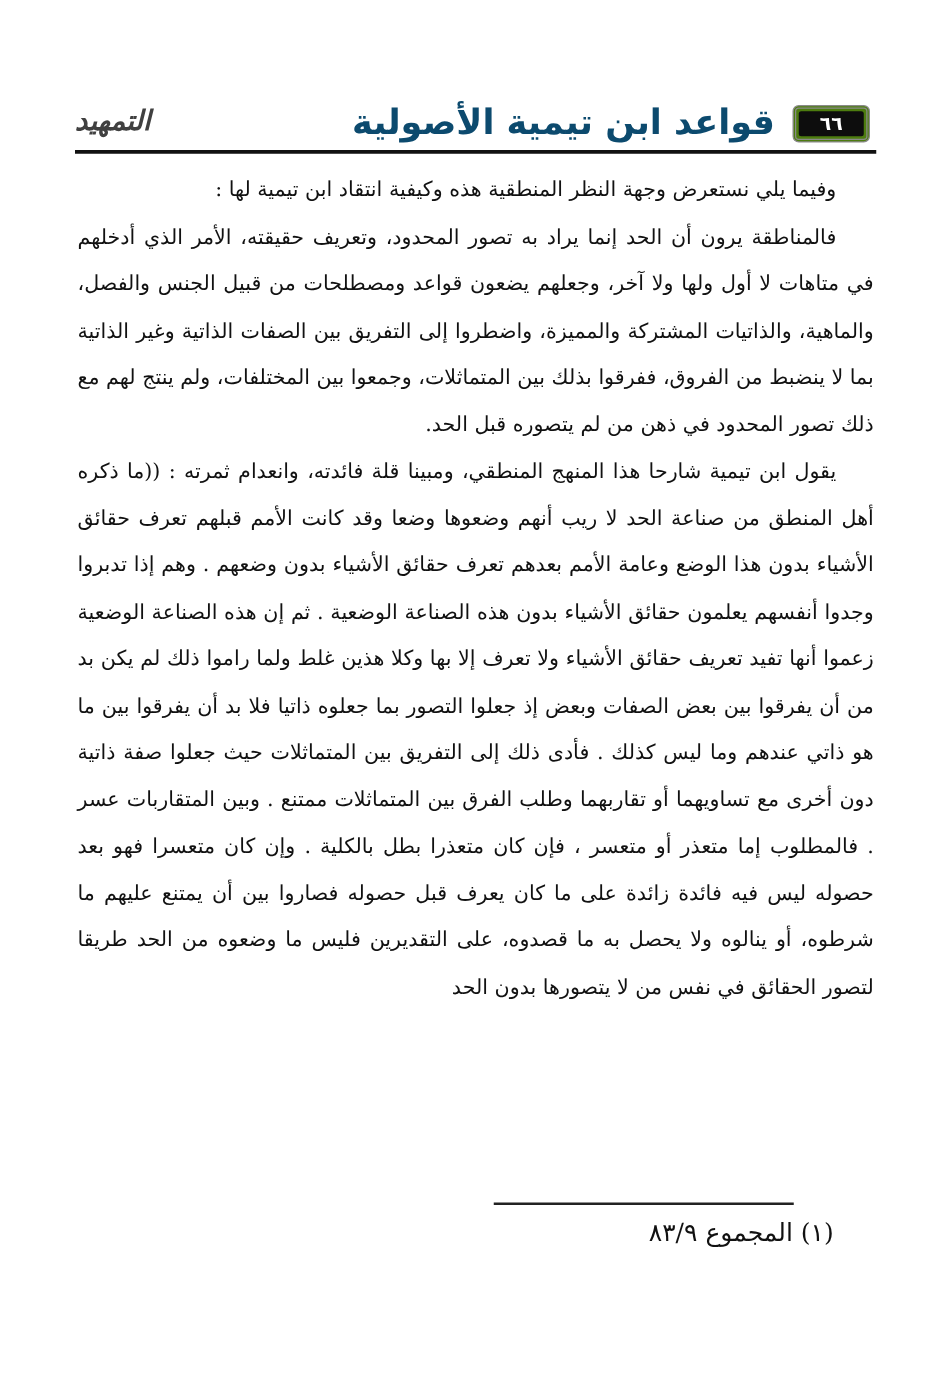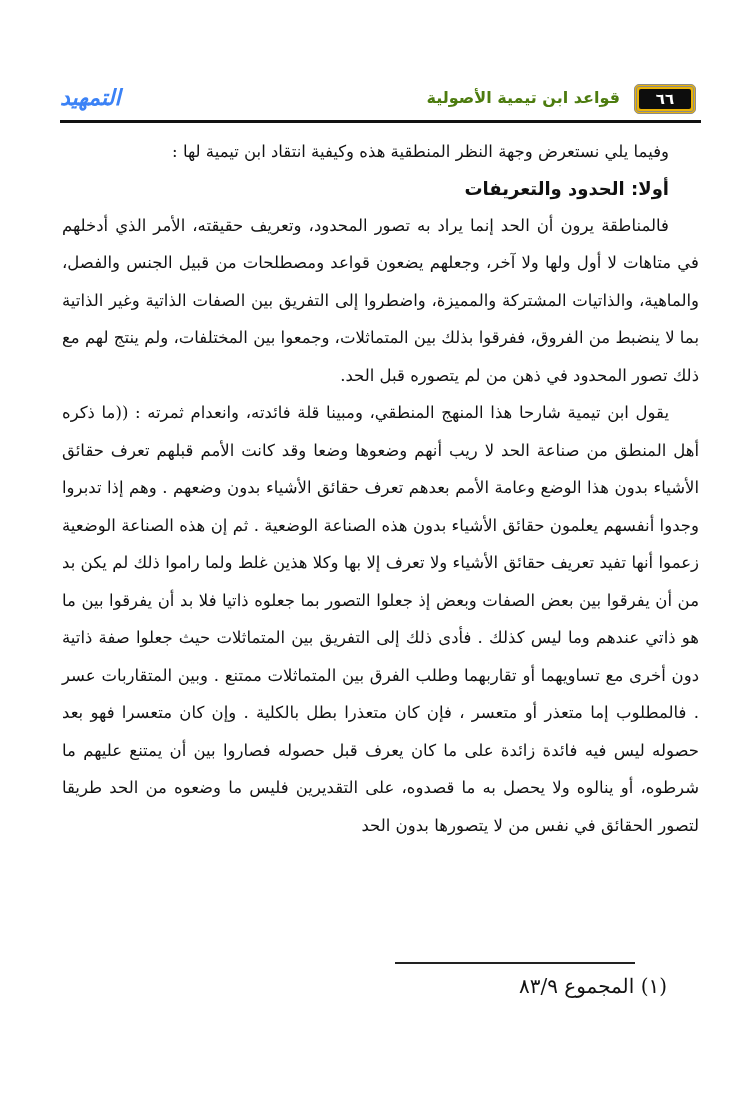--- a/index.html
+++ b/index.html
@@ -26,55 +26,55 @@
     }
     .page-number-box {
       position: absolute;
       right: 6px;
       top: 4px;
       width: 62px;
       height: 30px;
       border: 3px double #8a8a8a;
       border-radius: 5px;
       padding: 2px;
-      background: #eab308;
+      background: #4d7c0f;
     }
     .page-number-inner {
       width: 100%;
       height: 100%;
       background: #0d0d0d;
       color: #ffffff;
       font-family: "DejaVu Sans", sans-serif;
       font-weight: bold;
       font-size: 15px;
       line-height: 20px;
       text-align: center;
       border-radius: 2px;
     }
     .book-title {
       position: absolute;
       right: 82px;
       top: 2px;
       font-family: "DejaVu Sans", sans-serif;
       font-weight: bold;
-      font-size: 16px;
+      font-size: 28px;
       line-height: 32px;
-      color: #4d7c0f;
+      color: #0c4a6e;
       white-space: nowrap;
       text-align: center;
     }
     .chapter-mark {
       position: absolute;
       left: 2px;
       top: 2px;
       font-family: "DejaVu Sans", sans-serif;
       font-weight: bold;
       font-size: 22px;
       line-height: 32px;
-      color: #3b82f6;
+      color: #404040;
       font-style: italic;
       white-space: nowrap;
     }
     .header-rule {
       position: absolute;
       top: 120px;
       left: 60px;
       width: 641px;
       height: 3px;
       background: #111;
@@ -138,21 +138,20 @@
   </div>
   <div class="book-title">قواعد ابن تيمية الأصولية</div>
   <div class="chapter-mark">التمهيد</div>
 </div>
 <div class="header-rule"></div>
 
 <div class="content">
 
   <p class="para indent">وفيما يلي نستعرض وجهة النظر المنطقية هذه وكيفية انتقاد ابن تيمية لها :</p>
 
-  <h2 class="subheading">أولا: الحدود والتعريفات</h2>
 
   <p class="para indent">فالمناطقة يرون أن الحد إنما يراد به تصور المحدود، وتعريف حقيقته، الأمر الذي أدخلهم في متاهات لا أول ولها ولا آخر، وجعلهم يضعون قواعد ومصطلحات من قبيل الجنس والفصل، والماهية، والذاتيات المشتركة والمميزة، واضطروا إلى التفريق بين الصفات الذاتية وغير الذاتية بما لا ينضبط من الفروق، ففرقوا بذلك بين المتماثلات، وجمعوا بين المختلفات، ولم ينتج لهم مع ذلك تصور المحدود في ذهن من لم يتصوره قبل الحد.</p>
 
   <p class="para indent">يقول ابن تيمية شارحا هذا المنهج المنطقي، ومبينا قلة فائدته، وانعدام ثمرته : ((ما ذكره أهل المنطق من صناعة الحد لا ريب أنهم وضعوها وضعا وقد كانت الأمم قبلهم تعرف حقائق الأشياء بدون هذا الوضع وعامة الأمم بعدهم تعرف حقائق الأشياء بدون وضعهم . وهم إذا تدبروا وجدوا أنفسهم يعلمون حقائق الأشياء بدون هذه الصناعة الوضعية . ثم إن هذه الصناعة الوضعية زعموا أنها تفيد تعريف حقائق الأشياء ولا تعرف إلا بها وكلا هذين غلط ولما راموا ذلك لم يكن بد من أن يفرقوا بين بعض الصفات وبعض إذ جعلوا التصور بما جعلوه ذاتيا فلا بد أن يفرقوا بين ما هو ذاتي عندهم وما ليس كذلك . فأدى ذلك إلى التفريق بين المتماثلات حيث جعلوا صفة ذاتية دون أخرى مع تساويهما أو تقاربهما وطلب الفرق بين المتماثلات ممتنع . وبين المتقاربات عسر . فالمطلوب إما متعذر أو متعسر ، فإن كان متعذرا بطل بالكلية . وإن كان متعسرا فهو بعد حصوله ليس فيه فائدة زائدة على ما كان يعرف قبل حصوله فصاروا بين أن يمتنع عليهم ما شرطوه، أو ينالوه ولا يحصل به ما قصدوه، على التقديرين فليس ما وضعوه من الحد طريقا لتصور الحقائق في نفس من لا يتصورها بدون الحد</p>
 </div>
 
 <div class="footnote-rule"></div>
 <div class="footnote">
   <span>(١)</span>
   <span>المجموع ٨٣/٩</span>

